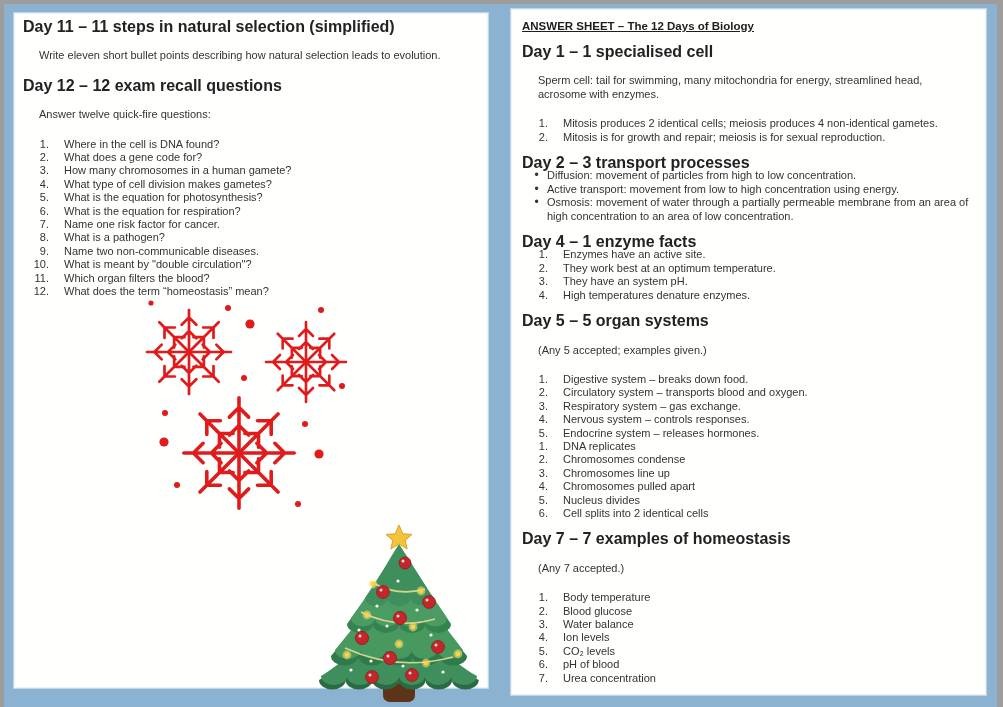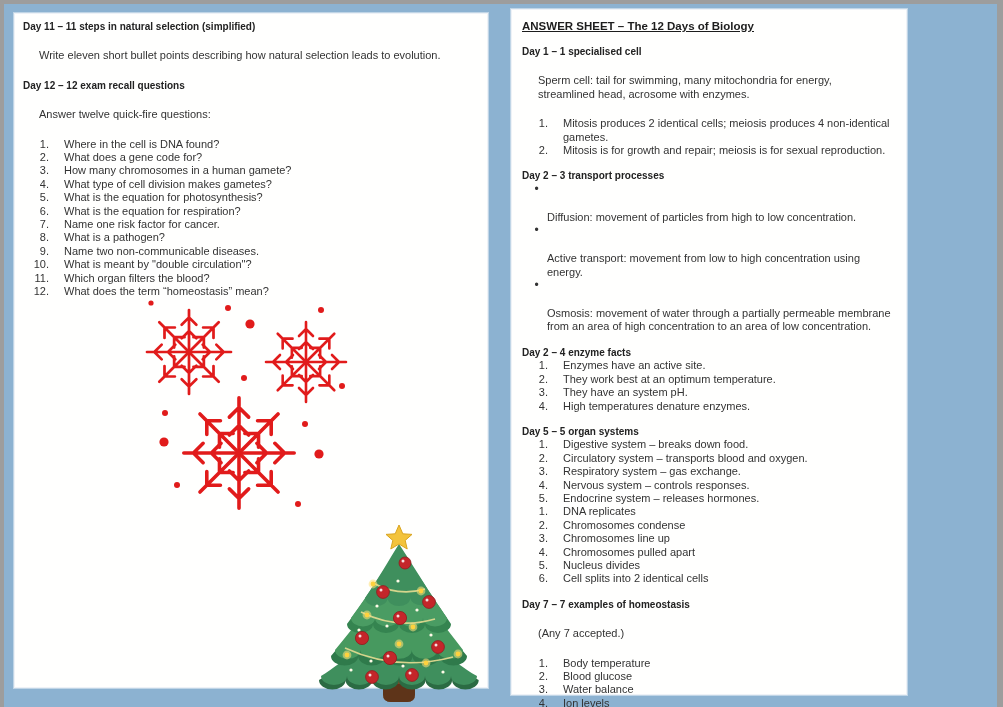--- a/index.html
+++ b/index.html
@@ -14,32 +14,32 @@
     background:#8cb2d1;
   }
   .page{
     position:absolute;background:#fffffe;
     border:1px solid #eef2f7;
     box-shadow:0 0 0 1px rgba(255,255,255,.45);
     box-sizing:border-box;
     color:#333;font-size:11px;line-height:13.4px;
   }
   .page-left{left:10px;top:9px;width:474px;height:675px;padding:6px 12px 0 8px;}
-  .page-right{left:507px;top:5px;width:396px;height:686px;padding:9px 14px 0 10px;}
-  h3{font-size:10px;line-height:13.4px;margin:12px 0 0 0;color:#222;font-weight:bold;}
+  .page-right{left:507px;top:5px;width:475px;height:686px;padding:9px 14px 0 10px;}
+  h3{font-size:16px;line-height:13.4px;margin:12px 0 0 0;color:#222;font-weight:bold;}
   h3.first{margin-top:0;}
   .sheet-title{font-size:11.5px;line-height:14px;margin:0;color:#1d1d1d;font-weight:bold;text-decoration:underline;}
   p{margin:16px;}
   .ol{counter-reset:li;}
   .ol .li{display:flex;counter-increment:li;}
   .ol .li::before{content:counter(li) ".";flex:none;width:26px;text-align:right;}
   .ol .li span{margin-left:15px;flex:1;}
   .bl .li{display:flex;}
   .bl .li::before{content:"\2022";flex:none;width:13px;text-align:center;margin-left:8px;font-size:12px;}
-  .bl .li span{margin-left:4px;flex:1;margin-top:28px;}
+  .bl .li span{margin-left:4px;flex:1;}
   .decor-svg{position:absolute;left:0;top:0;width:474px;height:675px;overflow:visible;pointer-events:none;}
 </style>
 </head>
 <body>
 
 <div class="blue-board">
 
   <div class="page page-left">
 
     <svg class="decor-svg" viewBox="0 0 474 675" aria-hidden="true">
@@ -230,37 +230,38 @@
           <span>Diffusion: movement of particles from high to low concentration.</span>
         </div>
       <div class="li">
           <span>Active transport: movement from low to high concentration using energy.</span>
         </div>
       <div class="li">
           <span>Osmosis: movement of water through a partially permeable membrane from an area of high concentration to an area of low concentration.</span>
         </div>
     </div>
 
-    <h3>Day 2 – 4 enzyme facts</h3>
+    <h3>Day 4 – 1 enzyme facts</h3>
     <div class="ol">
       <div class="li">
           <span>Enzymes have an active site.</span>
         </div>
       <div class="li">
           <span>They work best at an optimum temperature.</span>
         </div>
       <div class="li">
           <span>They have an system pH.</span>
         </div>
       <div class="li">
           <span>High temperatures denature enzymes.</span>
         </div>
     </div>
 
     <h3>Day 5 – 5 organ systems</h3>
+    <p>(Any 5 accepted; examples given.)</p>
     <div class="ol">
       <div class="li">
           <span>Digestive system – breaks down food.</span>
         </div>
       <div class="li">
           <span>Circulatory system – transports blood and oxygen.</span>
         </div>
       <div class="li">
           <span>Respiratory system – gas exchange.</span>
         </div>

